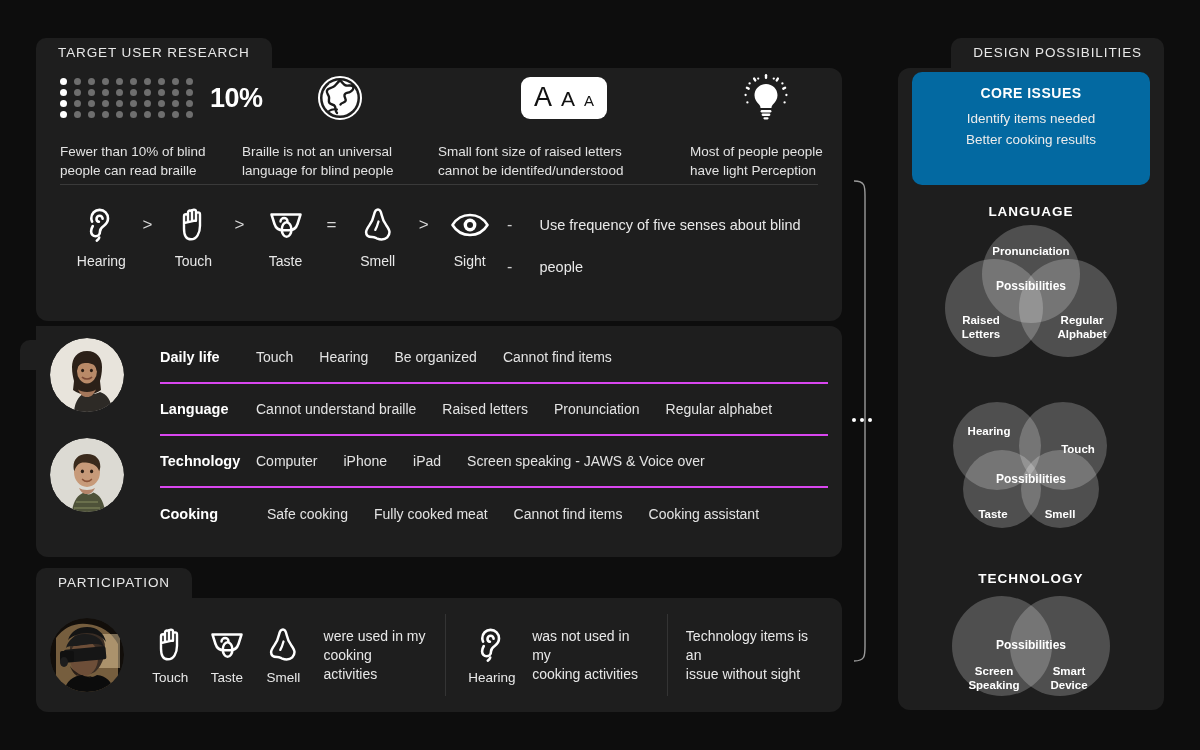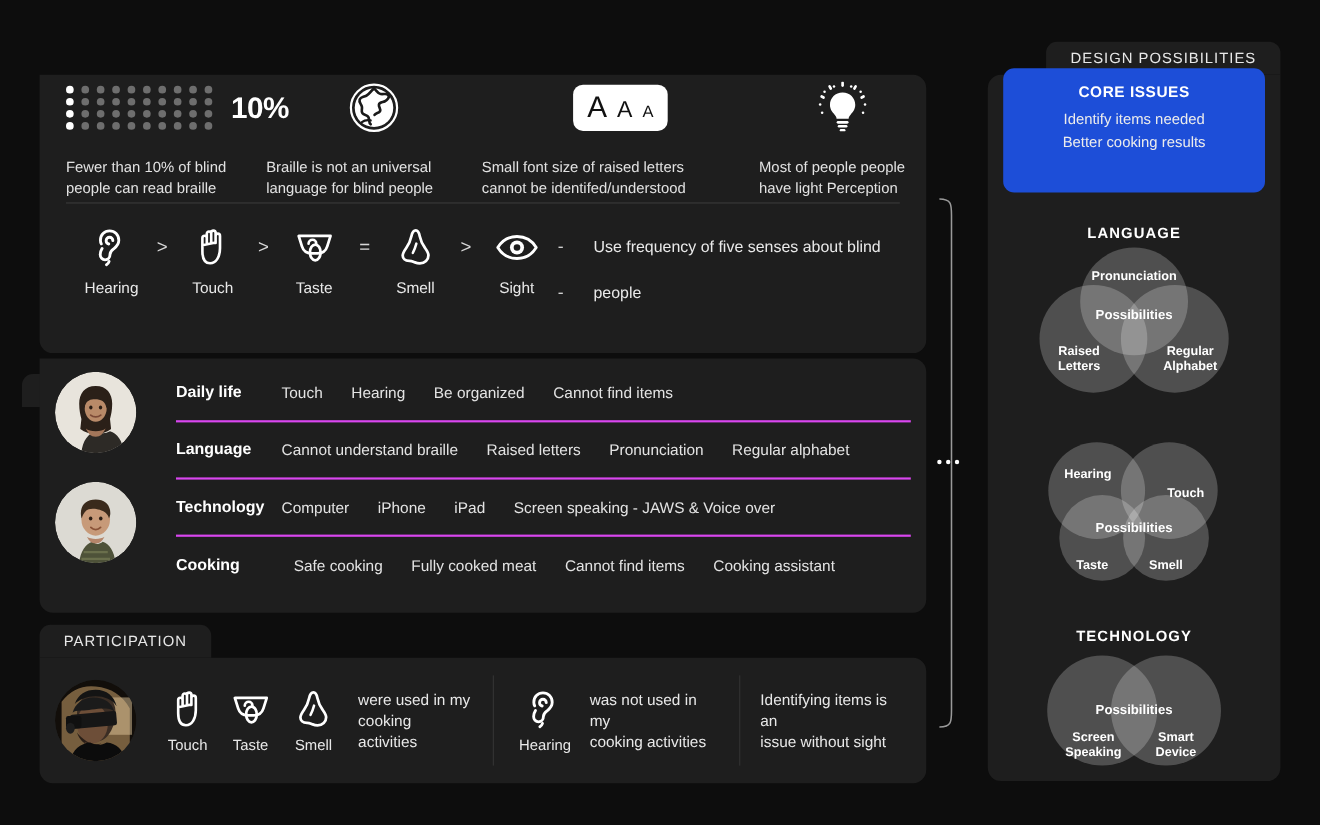--- a/index.html
+++ b/index.html
@@ -114,21 +114,21 @@
   .pt-text { font-size: 14px; line-height: 19px; color: #e8e8e8; white-space: pre-line; margin-left: 12px; }
 
   
   #bracket { position: absolute; left: 852px; top: 180px; width: 30px; height: 482px; }
   #bracket .dots { position: absolute; left: 0px; top: 238px; display: flex; gap: 4px; }
   #bracket .dots i { width: 4px; height: 4px; border-radius: 50%; background: #fff; display: block; }
 
   
   #dp-tab { right: 36px; top: 38px; }
   #dp-panel { left: 898px; top: 68px; width: 266px; height: 642px; border-top-right-radius: 0; }
-  #core { left: 912px; top: 62px; width: 238px; height: 113px; background: #1d4ed8; }
+  #core { left: 912px; top: 72px; width: 238px; height: 113px; background: #0369a1; }
   #core .core-title { text-align: center; font-size: 14px; font-weight: bold; letter-spacing: 0.5px; margin-top: 13px; }
   #core ul { list-style: none; margin-top: 7px; text-align: center; }
   #core li { font-size: 13.5px; line-height: 21px; color: #ececec; }
 
   .vsec { position: absolute; left: 898px; width: 266px; text-align: center; }
   .vtitle { font-size: 13.5px; font-weight: bold; letter-spacing: 1px; color: #ffffff; }
   .venn { position: relative; margin: 6px auto 0; }
   .venn .c { position: absolute; border-radius: 50%; background: rgba(255,255,255,0.22); }
   .venn .lbl {
     position: absolute; font-size: 11.5px; font-weight: bold; color: #ffffff;
@@ -137,20 +137,21 @@
   }
   .venn .lbl.mid { font-size: 12px; }
 
   svg { display: block; }
 </style>
 </head>
 <body>
 
 <div id="root">
 
+  <div class="tab" id="tur-tab">TARGET USER RESEARCH</div>
   <div class="panel" id="tur-panel">
 
     <div class="facts">
 
       <div class="fact" style="left:24px; width:182px;">
         <div class="ficon">
           <div class="dotgrid" id="dotgrid">
               <i class="on"></i>
               <i></i>
               <i></i>
@@ -456,21 +457,21 @@
             <path d="M16.6 11.8c0-1.8-1.3-3.1-3-3.1-1.8 0-3.1 1.4-3.1 3.2 0 1.6 1 2.6 2.4 2.9" fill="none" stroke="#fff" stroke-width="2.6" stroke-linecap="round"></path>
             <path d="M13.2 30.6c-.4 1.3-1.2 2.3-2.4 3" fill="none" stroke="#fff" stroke-width="2.6" stroke-linecap="round"></path>
           </svg>
               </div>
               <div class="slabel">Hearing</div>
             </div>
             <div class="pt-text">was not used in my
 cooking activities</div>
           </div>
           <div class="pt-group">
-            <div class="pt-text" style="margin-left: 0px;">Identifying items is an
+            <div class="pt-text" style="margin-left: 0px;">Technology items is an
 issue without sight</div>
           </div>
         </div>
     </div>
   </div>
 
   <div id="bracket">
     <svg width="30" height="482" viewBox="0 0 30 482" aria-hidden="true">
       <path d="M2 1 C13 1 13 6 13 16 L13 466 C13 476 13 481 2 481" fill="none" stroke="#9a9a9a" stroke-width="1.4"></path>
     </svg>

